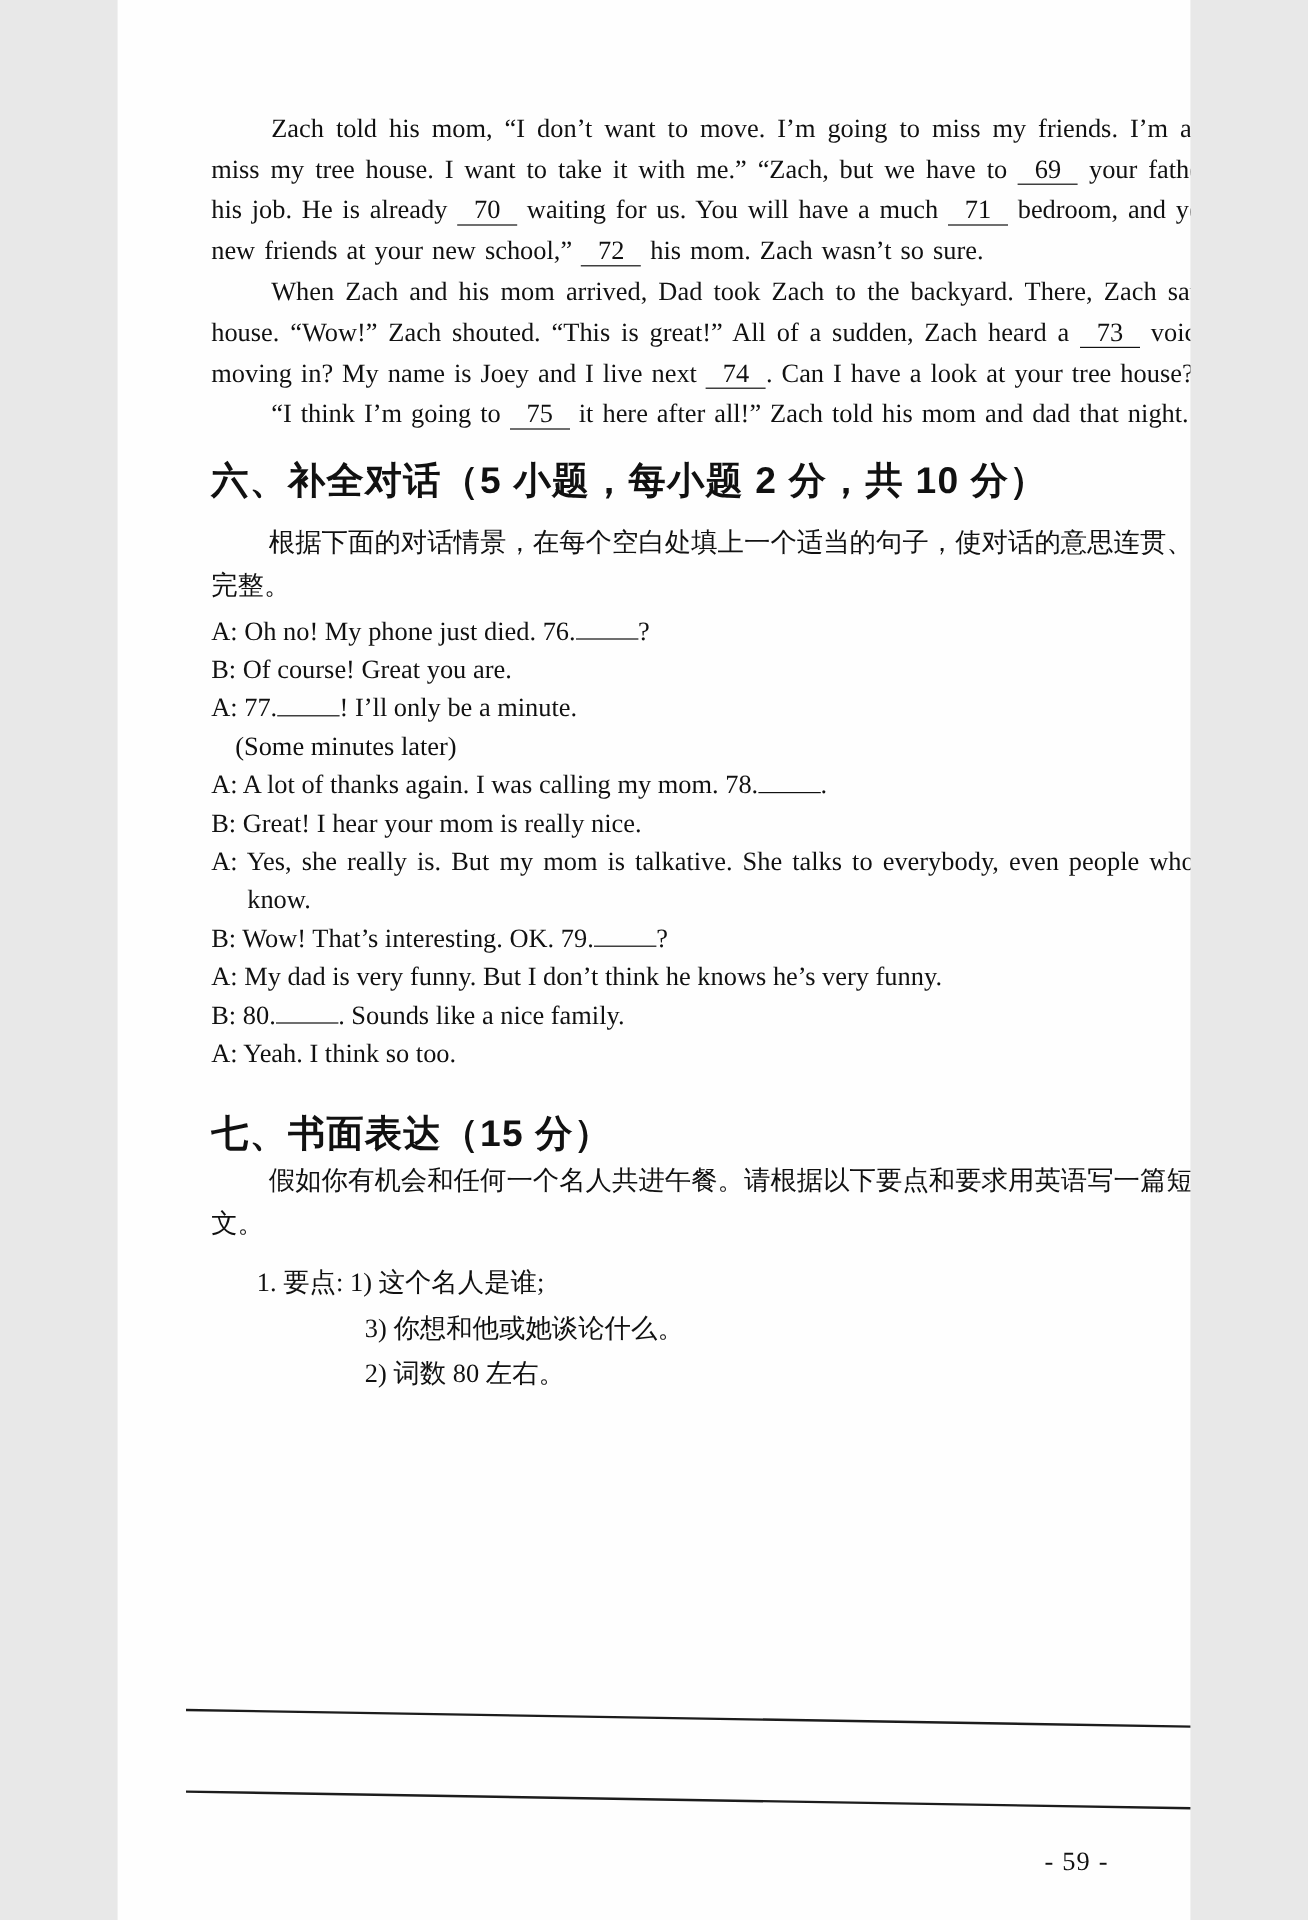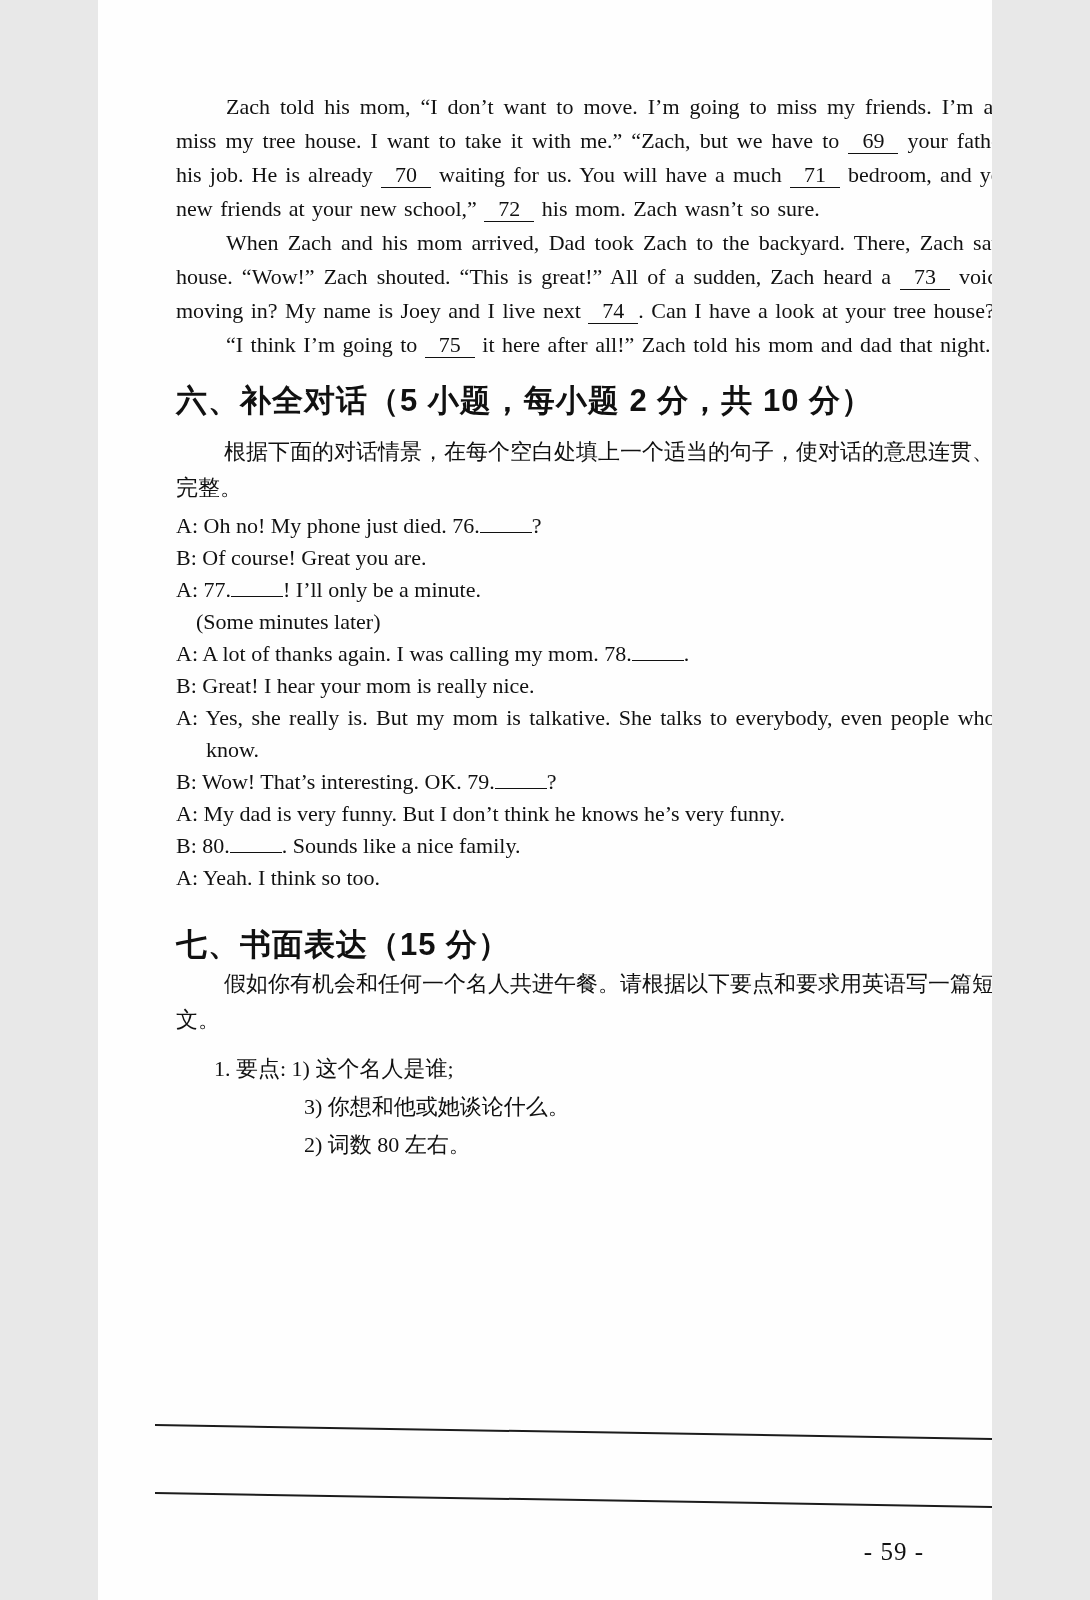--- a/index.html
+++ b/index.html
@@ -86,21 +86,21 @@
     border-top: 2px solid #1c1c1c;
     transform: rotate(0.95deg);
     transform-origin: left center;
   }
   .rule-1 { top: 1424px; }
   .rule-2 { top: 1492px; }
   .page-number {
     position: absolute;
     top: 1538px;
     right: 68px;
-    font-size: 25px;
+    font-size: 22px;
     letter-spacing: 1px;
   }
 </style>
 </head>
 <body>
 
 <div class="page">
   <div class="content">
 
     <div class="passage">

